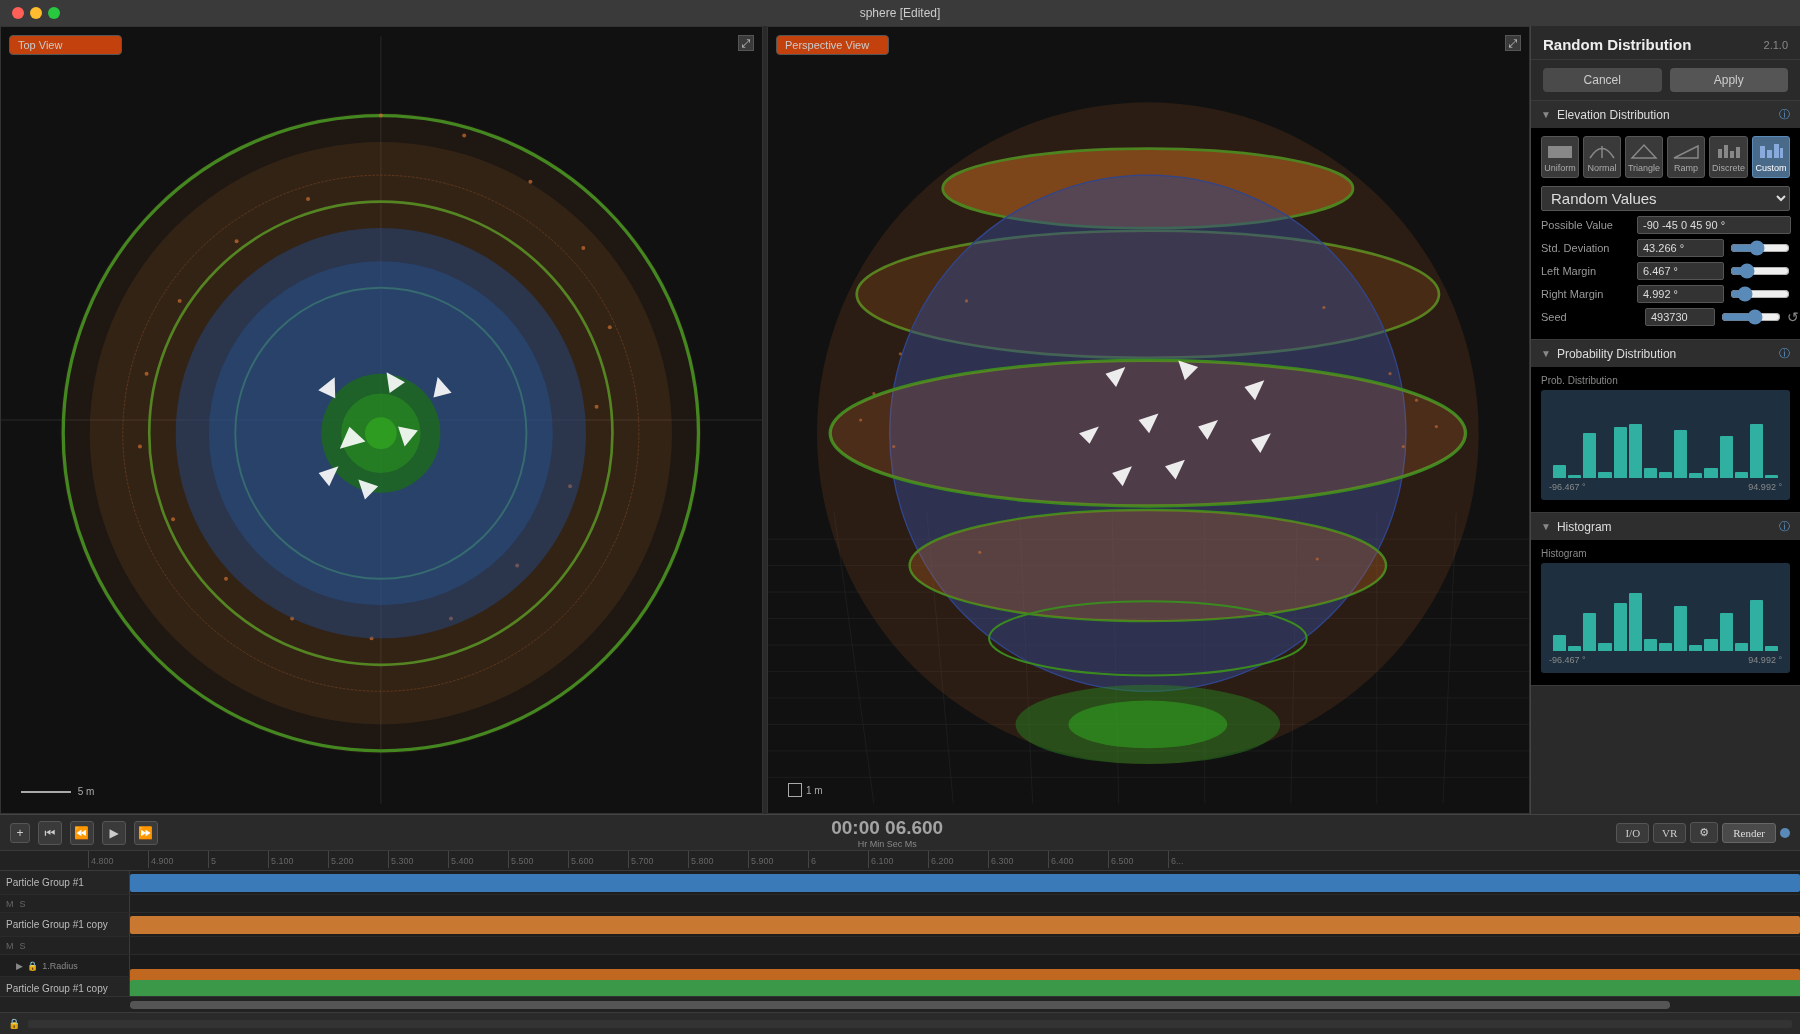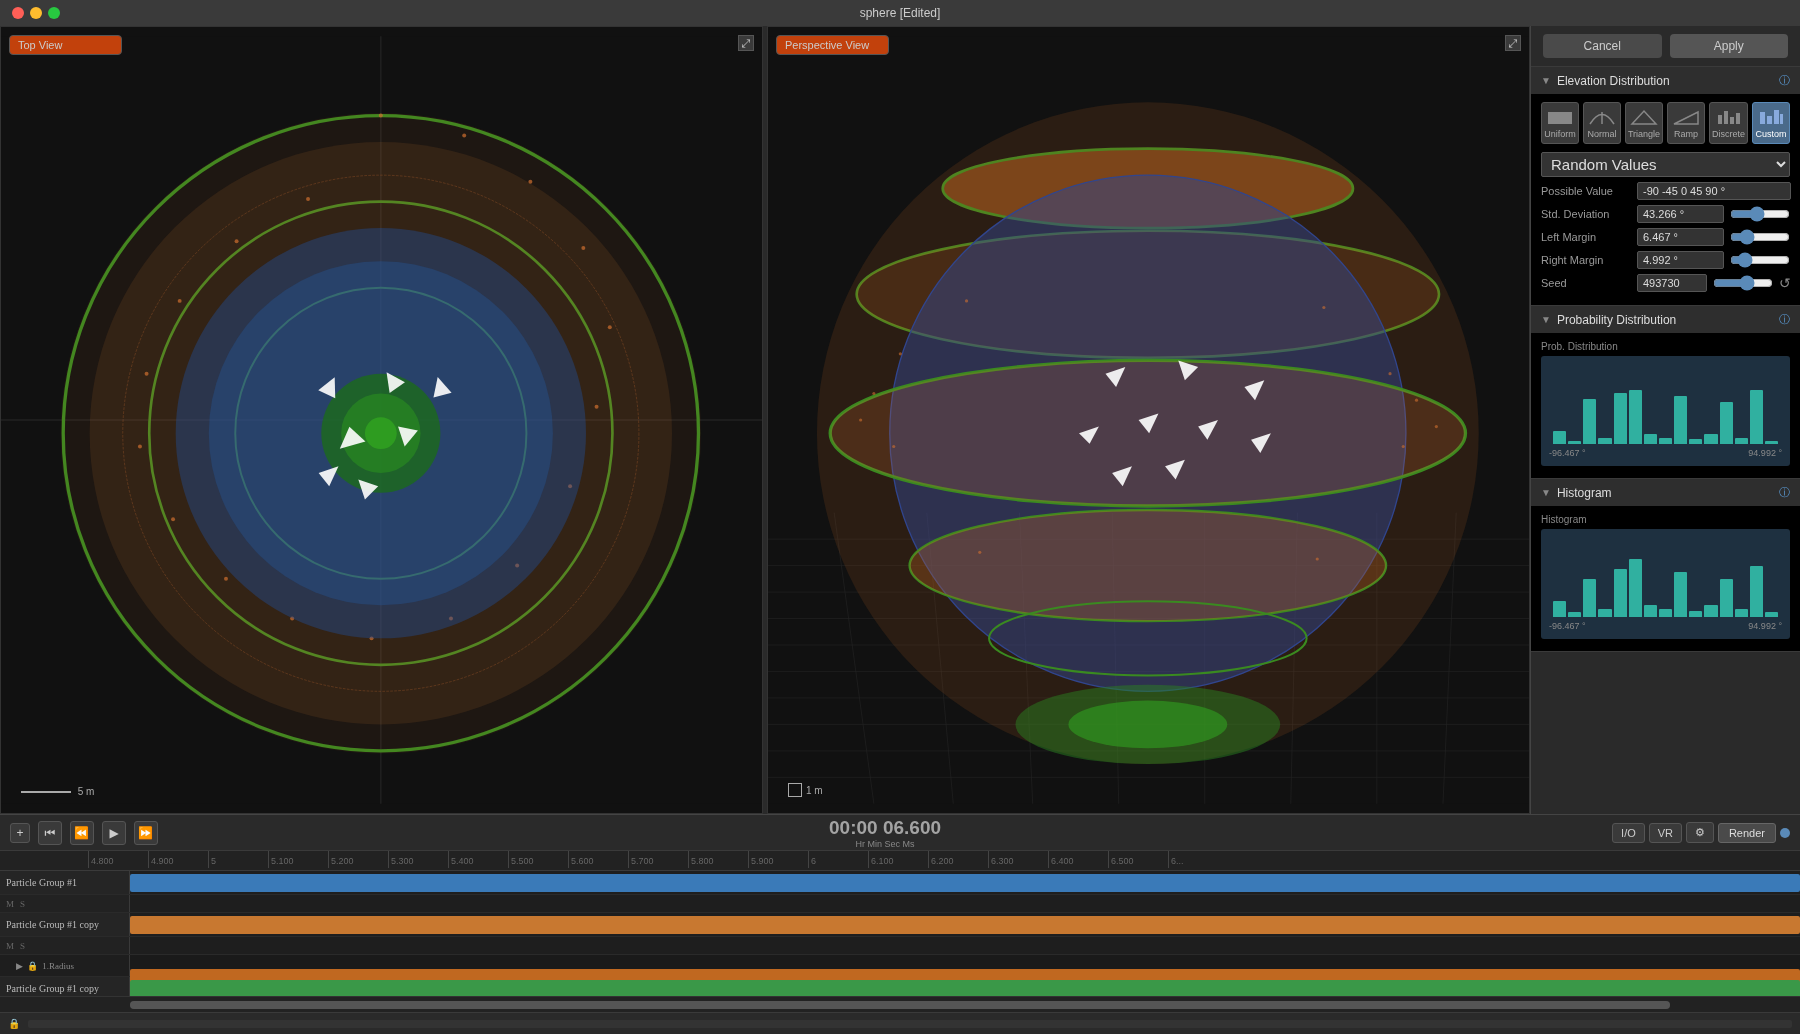--- a/index.html
+++ b/index.html
@@ -377,20 +377,21 @@
     }
     .tl-time-sub {
       font-size: 9px;
       color: #888;
     }
 
     .tl-right-btns {
       display: flex;
       gap: 4px;
       align-items: center;
+      font-family: Liberation Serif, serif;
     }
     .tl-mode-btn {
       padding: 3px 8px;
       background: #3a3a3a;
       border: 1px solid #555;
       border-radius: 3px;
       font-size: 11px;
       color: #ccc;
       cursor: pointer;
     }
@@ -437,21 +438,20 @@
       display: flex;
       align-items: flex-end;
       padding-bottom: 2px;
     }
 
     
     .timeline-tracks {
       flex: 1;
       overflow-y: auto;
       background: #1e1e1e;
-      font-family: Liberation Serif, serif;
     }
 
     .track {
       height: 24px;
       display: flex;
       border-bottom: 1px solid #2a2a2a;
       align-items: center;
     }
     .track-label {
       width: 130px;
@@ -686,20 +686,24 @@
 
       <div class="scale-1m">
         <div class="scale-box"></div>
         <span>1 m</span>
       </div>
     </div>
 
   </div>
 
   <div class="right-panel">
+    <div class="panel-header">
+      <span class="panel-title">Random Distribution</span>
+      <span class="panel-version">2.1.0</span>
+    </div>
 
     <div class="panel-buttons">
       <button class="btn-cancel">Cancel</button>
       <button class="btn-apply">Apply</button>
     </div>
 
     <div class="section">
       <div class="section-header">
         <span class="section-arrow">▼</span>
         <span class="section-title">Elevation Distribution</span>
@@ -777,21 +781,21 @@
         </div>
 
         <div class="form-row">
           <span class="form-label">Right Margin</span>
           <input class="form-value" type="text" style="width: 70px;" value="4.992 °">
           <input type="range" class="form-slider" value="15" style="">
         </div>
 
         <div class="form-row">
           <span class="form-label">Seed</span>
-          <input class="form-value" type="text" style="width: 70px;" value="493730">
+          <input class="form-value" type="text" style="width: 70px; margin-left: 8px;" value="493730">
           <input type="range" class="form-slider" value="60" style="">
           <span class="form-refresh">↺</span>
         </div>
       </div>
     </div>
 
     <div class="section">
       <div class="section-header">
         <span class="section-arrow">▼</span>
         <span class="section-title">Probability Distribution</span>

